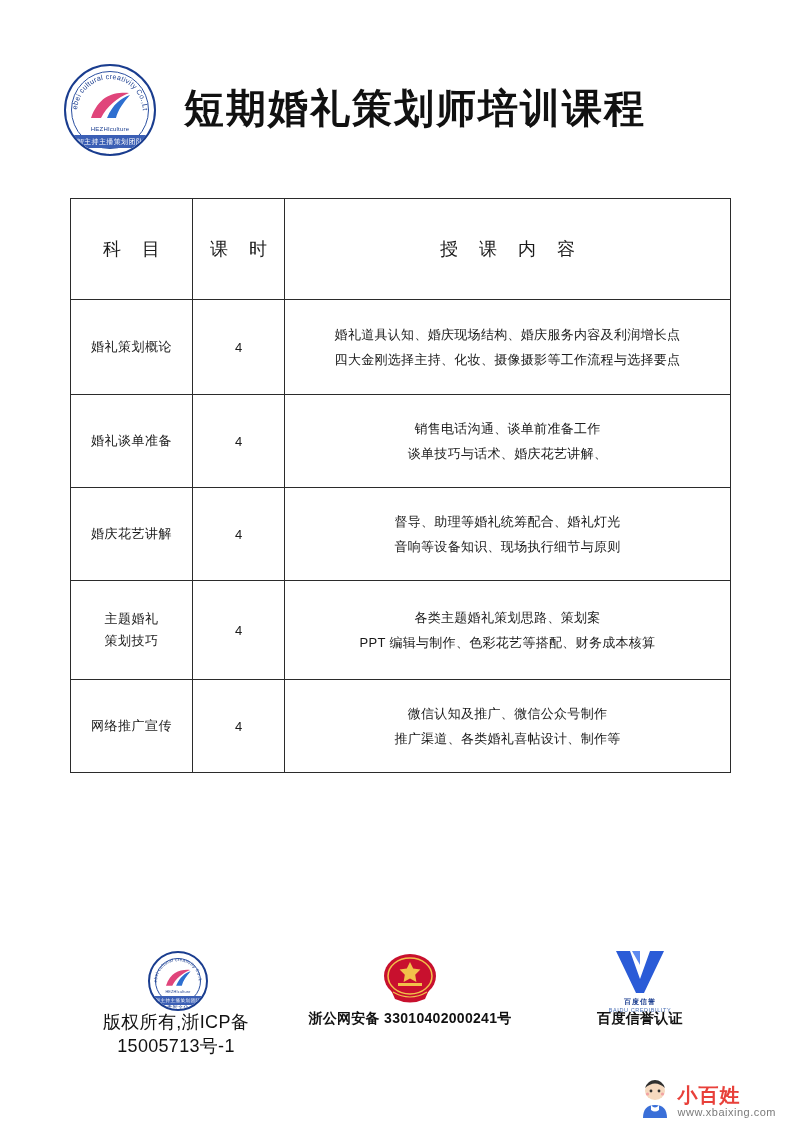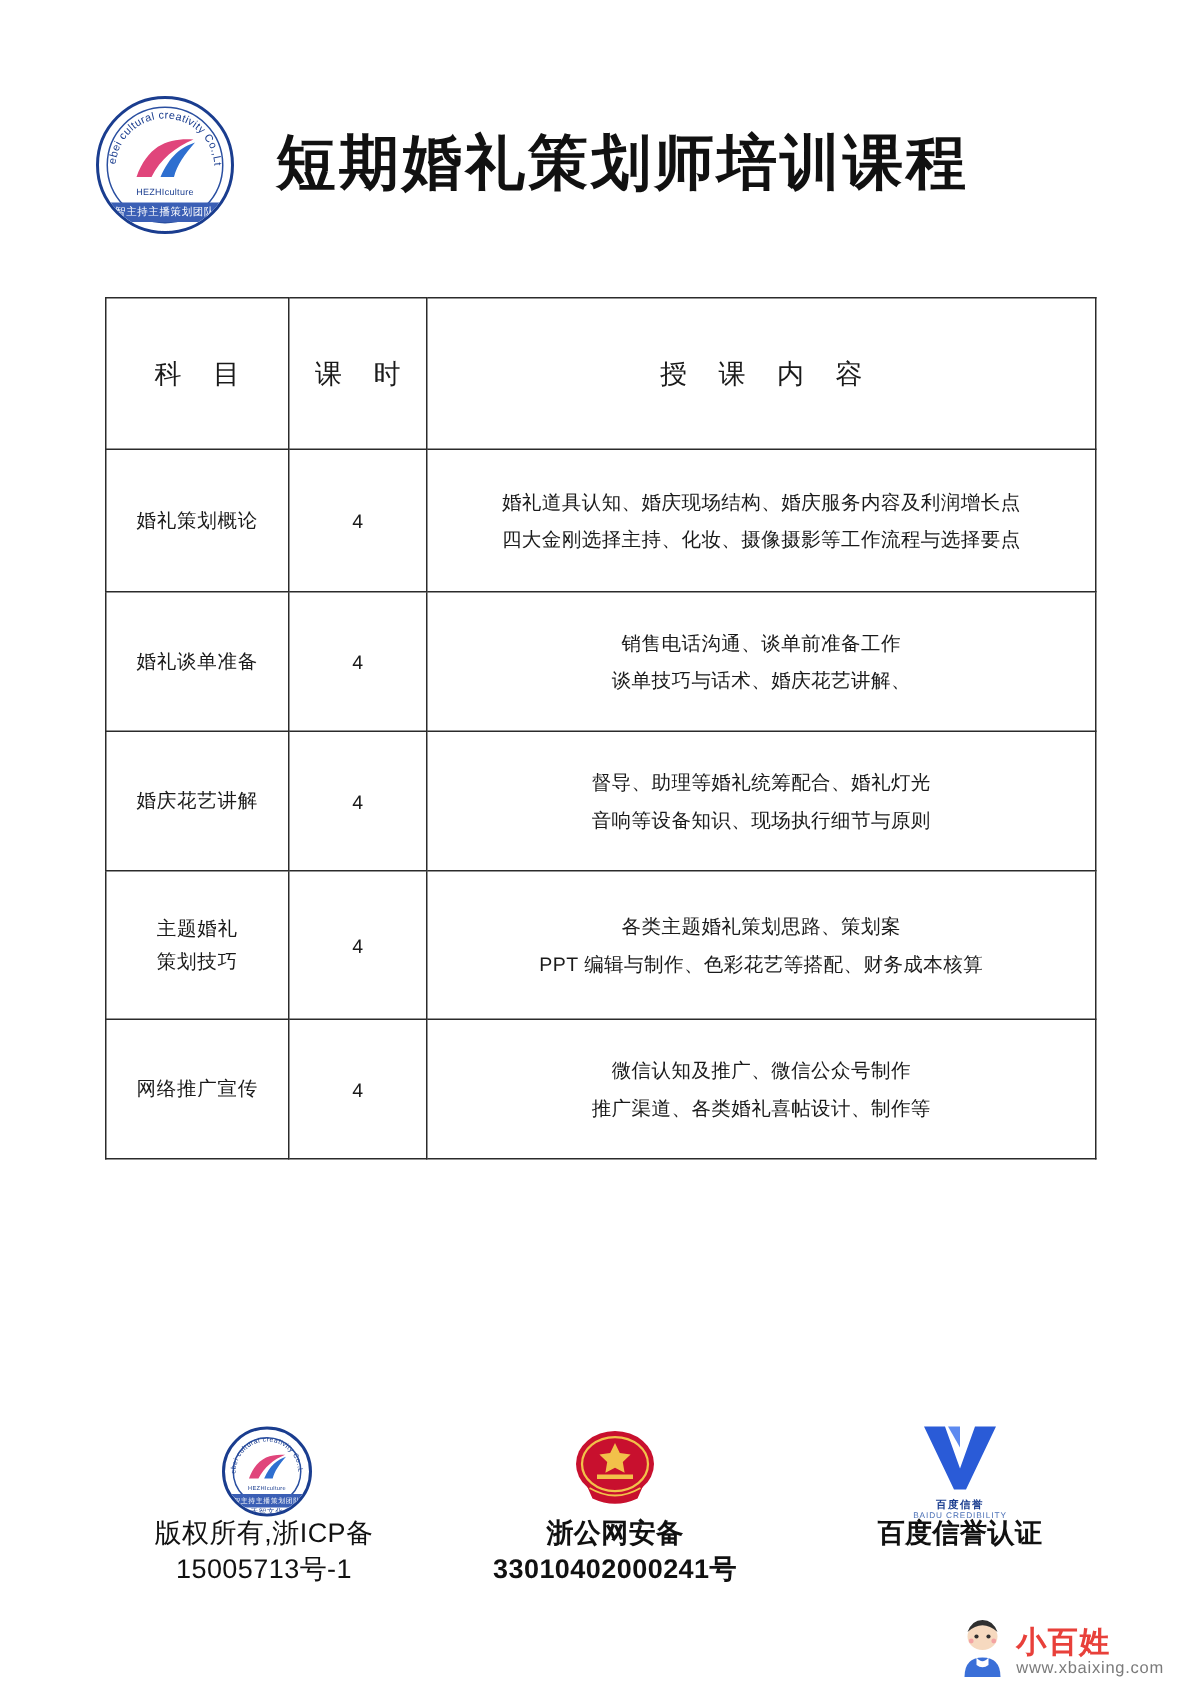--- a/index.html
+++ b/index.html
@@ -188,21 +188,21 @@
     align-items: center;
     justify-content: center;
   }
   .f-text {
     font-size: 18px;
     color: #111111;
     letter-spacing: 0.3px;
   }
   .f-text.bold {
     font-weight: bold;
-    font-size: 18px;
+    font-size: 14px;
   }
 
   .mini-logo {
     position: relative;
     width: 60px;
     height: 60px;
   }
   .mini-logo .logo-circle { left: 2px; top: 2px; width: 56px; height: 56px; }
   .mini-logo .logo-arc-text { width: 56px; height: 56px; }
   .mini-logo .logo-arc-text text { font-size: 4.6px; }

